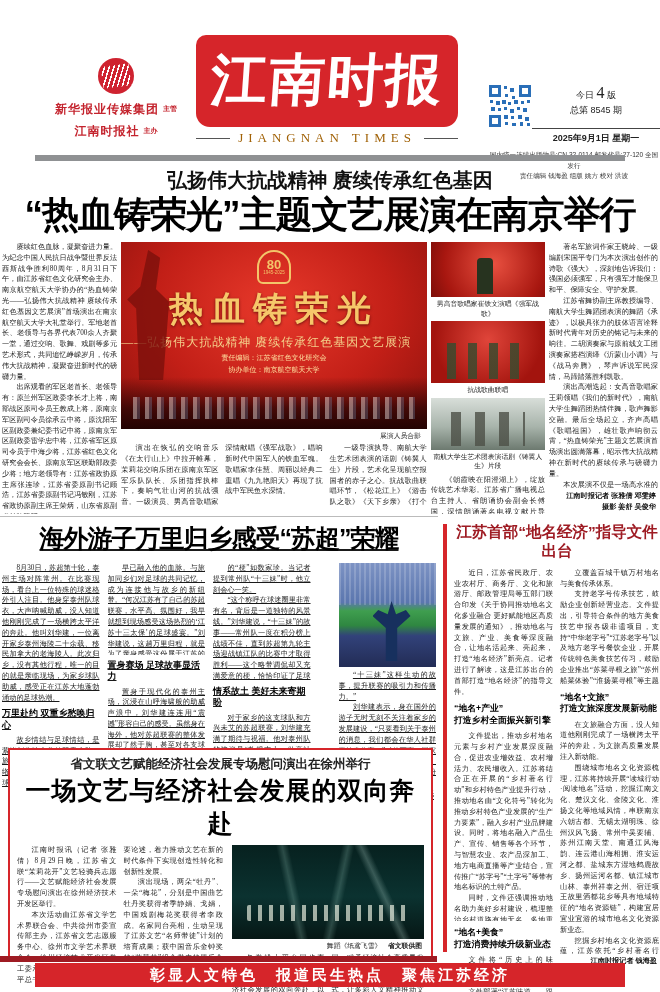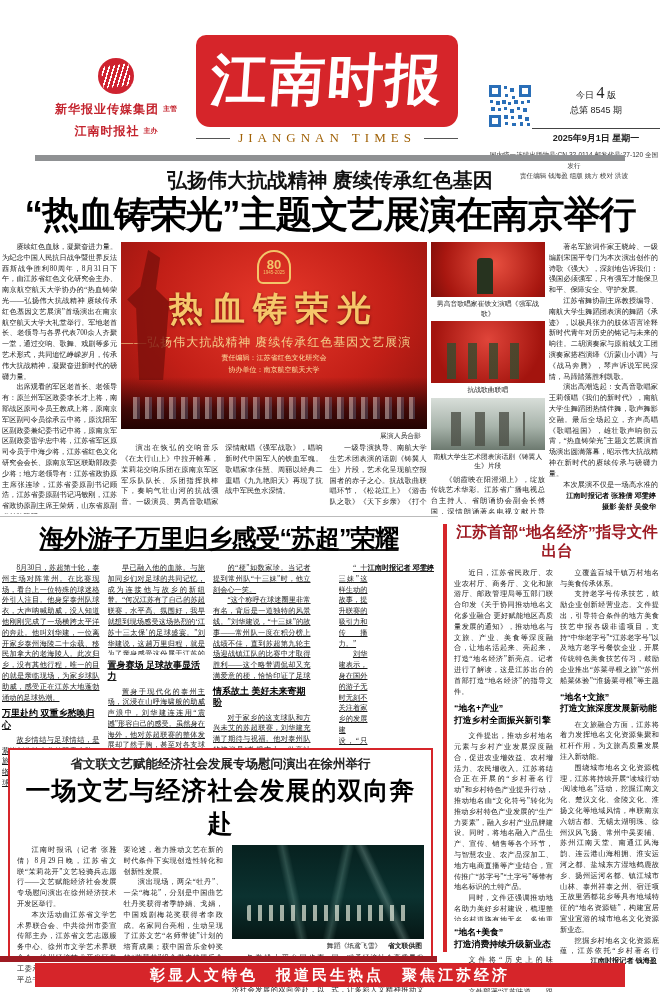--- a/index.html
+++ b/index.html
@@ -79,21 +79,21 @@
   #lead-photos-tail{flex:1;margin-top:1px;}
   #lead-col-right{width:110px;display:flex;flex-direction:column;}
   #lead-col-right .col-text{flex:1;}
   
   #suchao{position:absolute;left:0;top:518px;width:438px;height:288px;text-decoration:underline;}
   #suchao-rule{position:absolute;left:0;top:-2px;width:438px;height:1px;background:#bbb;}
   #suchao-headline{text-align:center;font-size:25px;font-weight:900;font-family:"Liberation Sans",sans-serif;
         color:#000;letter-spacing:-1px;margin-top:4px;}
   #suchao-cols{display:flex;gap:8px;margin-top:8px;height:240px;padding:0 2px;}
   .su-col{width:101px;height:240px;}
-  #su-col4{display:flex;flex-direction:row;margin-left:20px;}
+  #su-col4{display:flex;flex-direction:column;margin-left:20px;}
   #stadium-photo{height:104px;margin-bottom:3px;position:relative;overflow:hidden;
         background:linear-gradient(#7d93c4 0%,#5b76ae 38%,#3f9e4f 46%,#2f8741 60%,#32427a 70%,#222c55 100%);}
   #stadium-photo:before{content:"";position:absolute;left:0;top:0;width:100%;height:40%;opacity:.5;
         background:repeating-linear-gradient(90deg,rgba(255,255,255,.35) 0 2px,transparent 2px 5px);}
   #stadium-photo:after{content:"";position:absolute;left:34px;top:38px;width:38px;height:60px;background:#17305e;
         clip-path:polygon(35% 100%,35% 45%,0 25%,15% 15%,40% 22%,50% 0,62% 22%,88% 15%,100% 25%,65% 45%,65% 100%);}
   #su-col4 .col-text{flex:1;}
   
   #diming{position:absolute;left:443px;top:518px;width:217px;height:440px;}
   #diming-bar{position:absolute;left:0;top:6px;width:4px;height:428px;background:#d6252a;}
@@ -334,21 +334,21 @@
             </div>
         </div>
         <div class="dm-col" id="dm-colB">
           <div class="col-text" style="flex:0 0 118px">
               <p>立覆盖百城千镇万村地名与美食传承体系。</p>
               <p>支持老字号传承技艺，鼓励企业创新经营业态。文件提出，引导符合条件的地方美食技艺申报各级非遗项目，支持“中华老字号”“江苏老字号”以及地方老字号餐饮企业，开展传统特色美食技艺传习，鼓励企业推出“苏菜寻根之旅”“苏州船菜体验”“淮扬菜寻根”等主题线路，推动传统美食现代化转型。</p>
             </div>
           <div class="dm-sub">“地名+文旅”
 打造文旅深度发展新动能</div>
           <div class="col-text">
-              <p>在文旅融合方面，江苏将着力发挥地名文化资源集聚和杠杆作用，为文旅高质量发展注入新动能。</p>
+              <p>在文旅融合方面，没人知道他刚刚完成了一场横跨太平洋的奔赴，为文旅高质量发展注入新动能。</p>
               <p>围绕城市地名文化资源梳理，江苏将持续开展“读城行动·阅读地名”活动，挖掘江南文化、楚汉文化、金陵文化、淮扬文化等地域风情，串联南京六朝古都、无锡太湖明珠、徐州汉风飞扬、常州中吴要辅、苏州江南天堂、南通江风海韵、连云港山海相拥、淮安运河之都、盐城东方湿地鹤鹿故乡、扬州运河名都、镇江城市山林、泰州祥泰之州、宿迁项王故里酒都花乡等具有地域特征的“地名资源链”，构建宜居宜业宜游的城市地名文化资源新业态。</p>
               <p>挖掘乡村地名文化资源底蕴，江苏依托“乡村著名行动”和“苏韵乡情”品牌建设，通过打造江南水乡、运河风情、滨海湿地等为主题的民宿集聚区，串联苏南水乡古村、苏中里下河聚落、苏北田园乡村等特色线路，配套开发文创产品，全景呈现江苏乡村的魅力图景。</p>
             </div>
           <div class="byline">江南时报记者 钱海盈</div>
         </div>
       </div>
     </div>
   </div>
 
   <div id="box-article">

